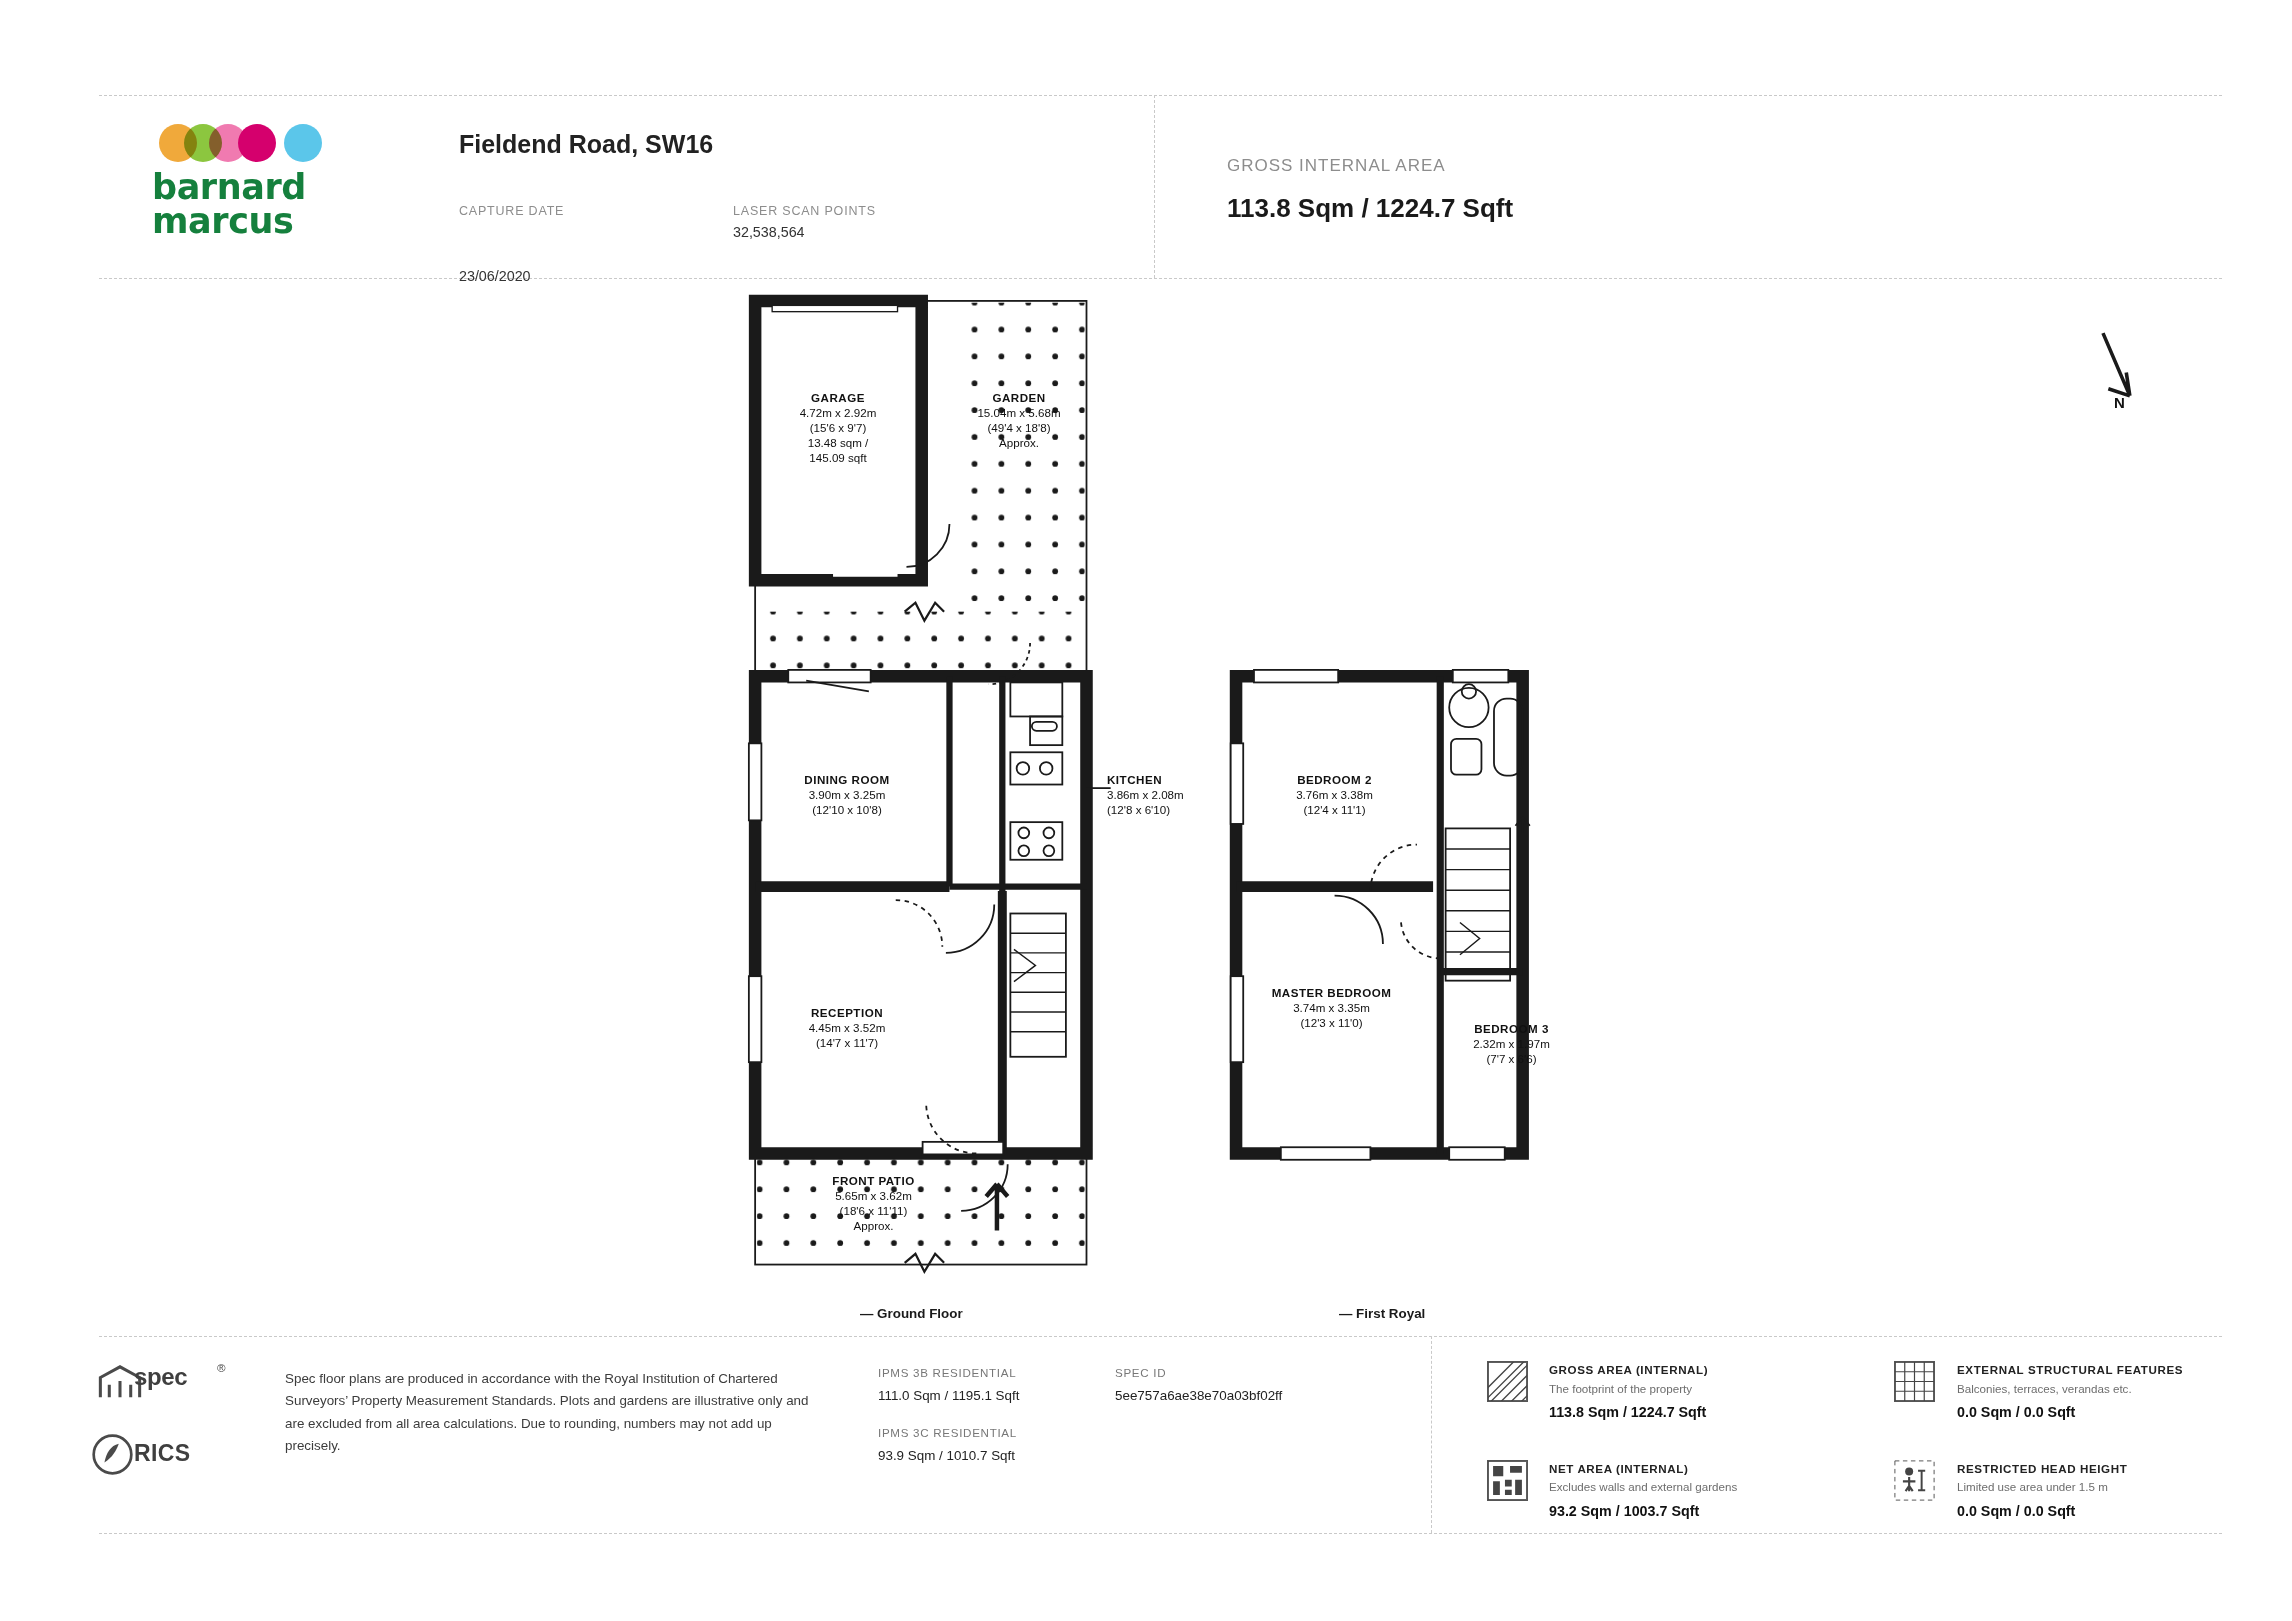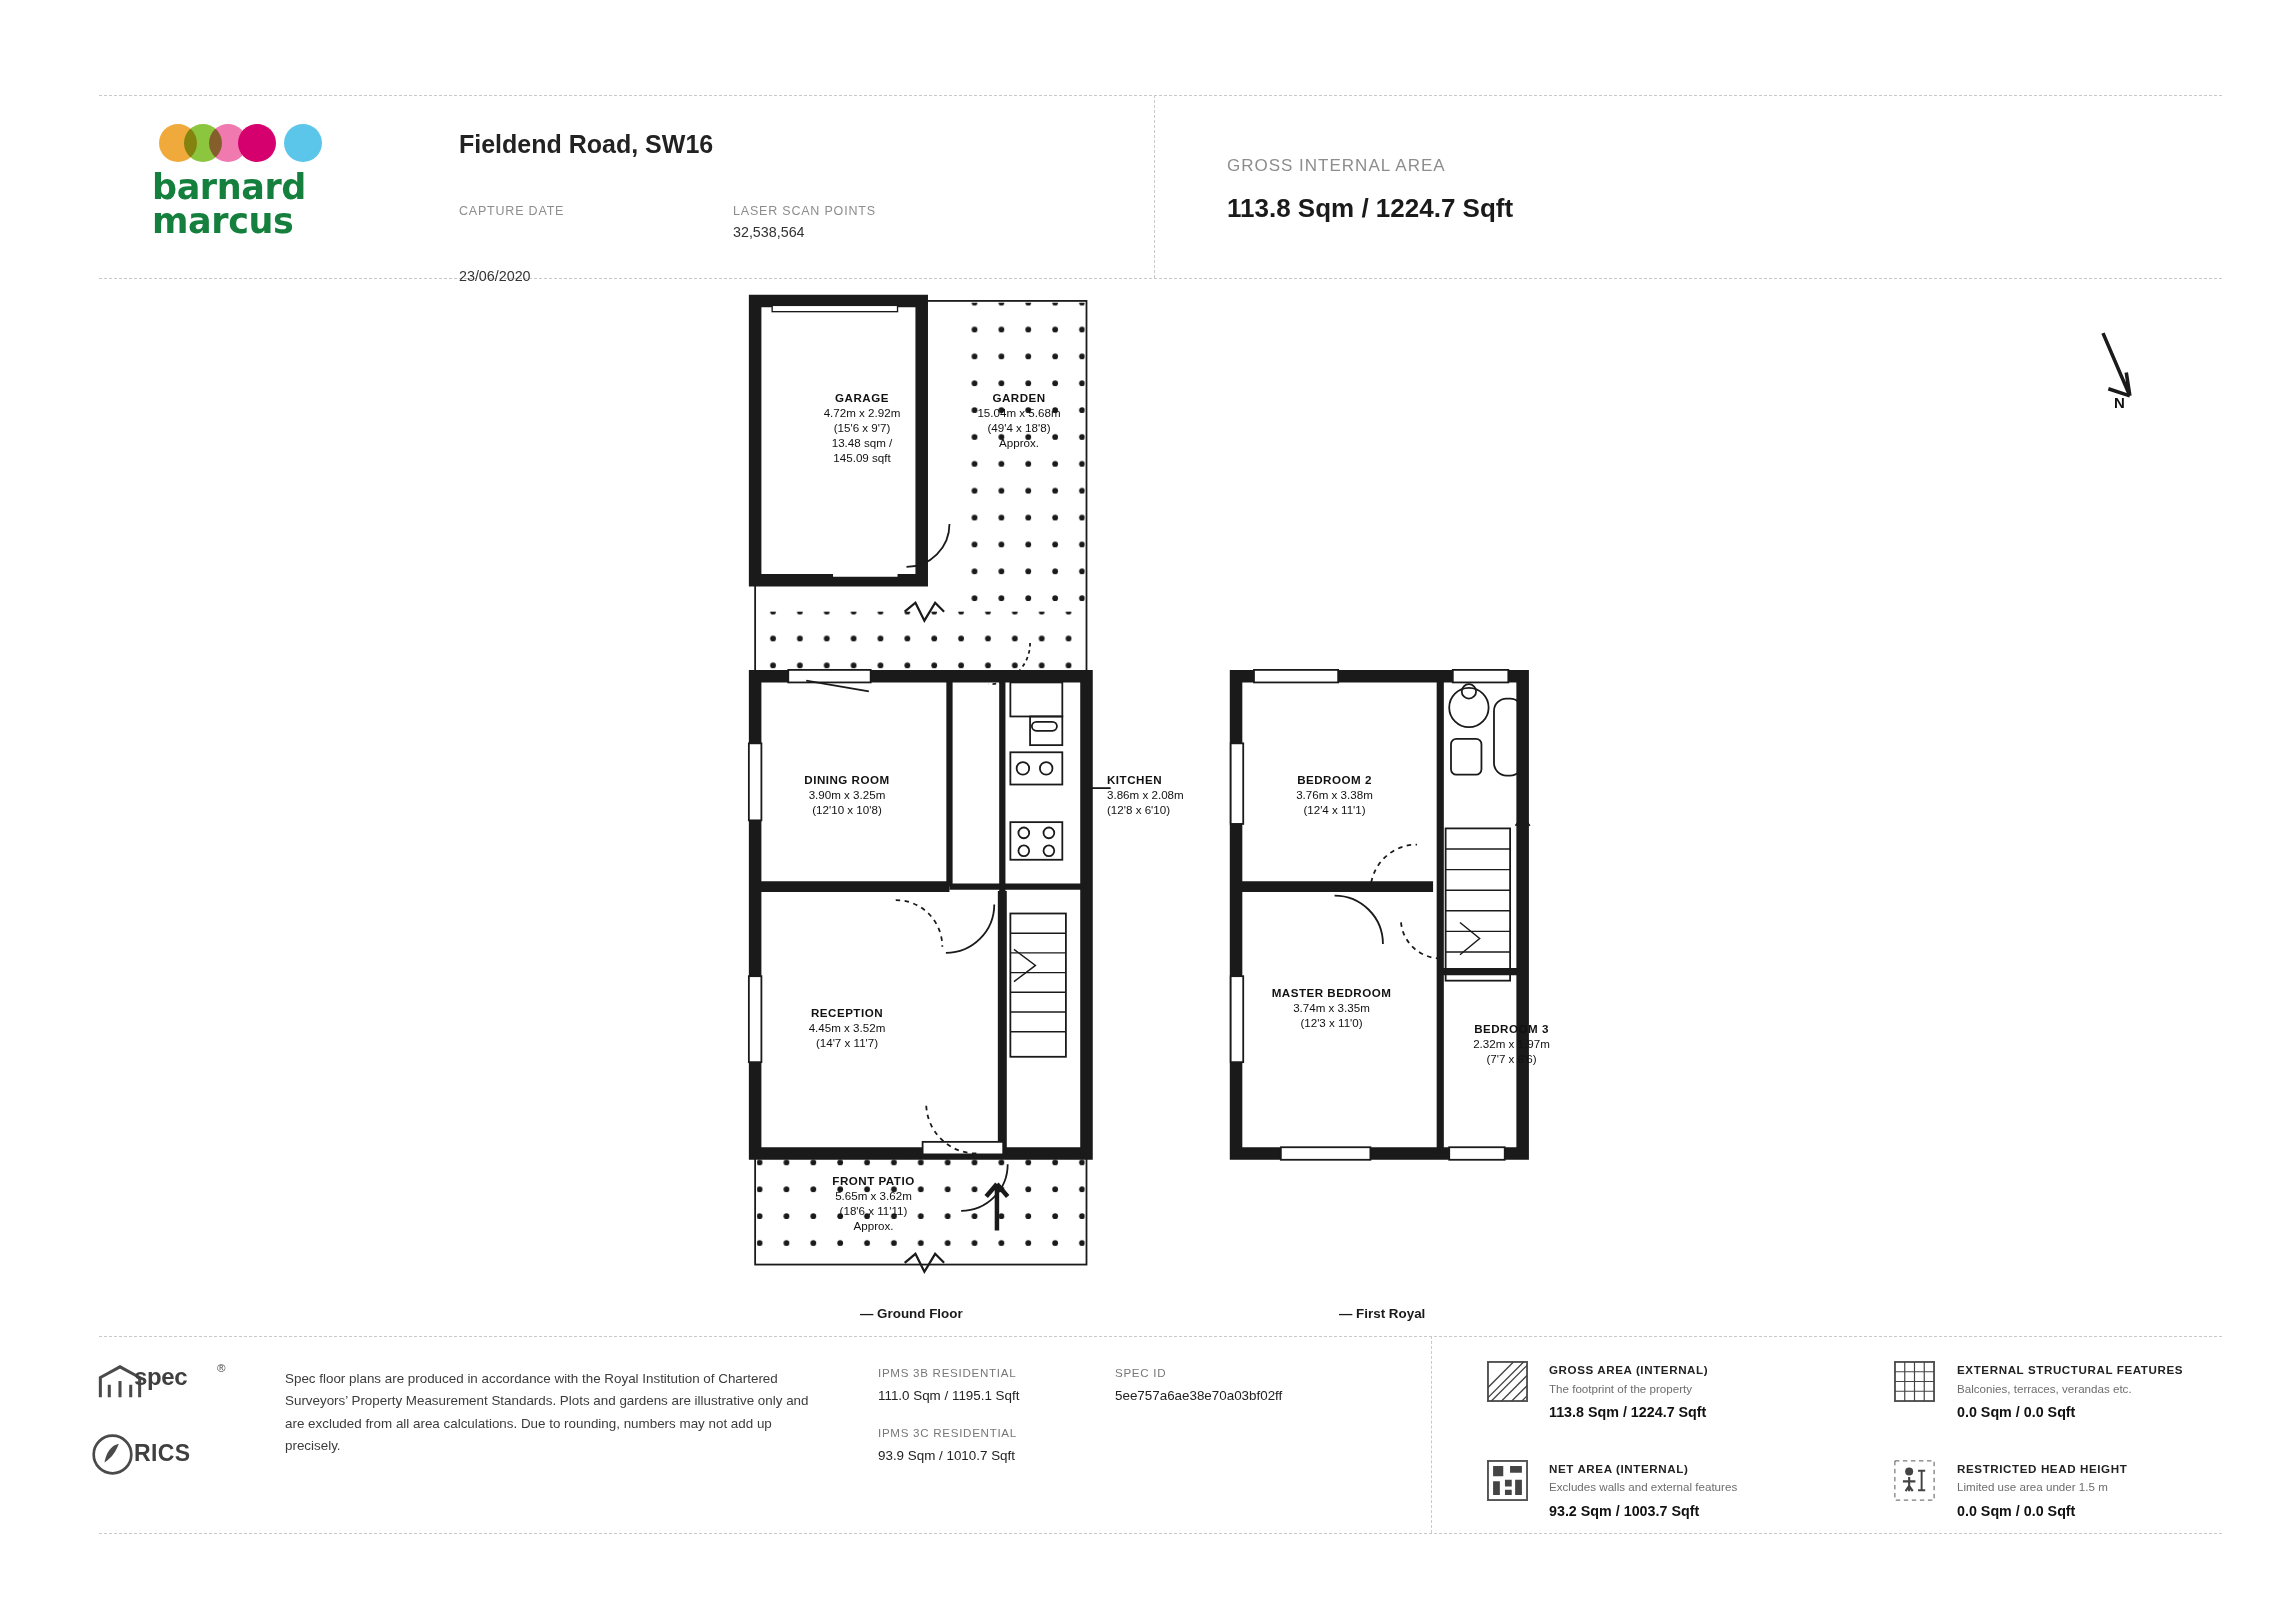--- a/index.html
+++ b/index.html
@@ -314,21 +314,21 @@
     <rect x="1400" y="748" width="94" height="14" fill="#ffffff" stroke="#1a1a1a" stroke-width="2"></rect>
     <rect x="1622" y="748" width="62" height="14" fill="#ffffff" stroke="#1a1a1a" stroke-width="2"></rect>
     <rect x="1430" y="1281" width="100" height="14" fill="#ffffff" stroke="#1a1a1a" stroke-width="2"></rect>
     <rect x="1618" y="1281" width="62" height="14" fill="#ffffff" stroke="#1a1a1a" stroke-width="2"></rect>
 
     <path d="M2348 372 l30 70 m0 0 l-4 -26 m4 26 l-24 -8" fill="none" stroke="#1a1a1a" stroke-width="4"></path>
   </svg>
 
   <div class="compass-n">N</div>
 
-  <div class="room-label" style="left:763px; top:390px; width:150px;padding-left:24px;">
+  <div class="room-label" style="left:763px; top:390px; width:150px;">
     <div class="nm">GARAGE</div>
     <div>4.72m x 2.92m</div>
     <div>(15'6 x 9'7)</div>
     <div>13.48 sqm /</div>
     <div>145.09 sqft</div>
   </div>
 
   <div class="room-label" style="left:940px; top:390px; width:158px;">
     <div class="nm">GARDEN</div>
     <div>15.04m x 5.68m</div>
@@ -411,21 +411,21 @@
   </svg>
   <div class="legend-title" style="left:1549px; top:1363px;">GROSS AREA (INTERNAL)</div>
   <div class="legend-sub" style="left:1549px; top:1382px;">The footprint of the property</div>
   <div class="legend-val" style="left:1549px; top:1404px;">113.8 Sqm / 1224.7 Sqft</div>
 
   <svg class="swatch" style="left:1487px; top:1460px;" viewBox="0 0 46 46">
     <rect x="0.5" y="0.5" width="45" height="45" fill="#fff" stroke="#444"></rect>
     <path d="M6 6 h12 v12 h-12z M26 6 h14 v8 h-14z M6 24 h8 v16 h-8z M20 22 h8 v8 h-8z M32 22 h8 v18 h-8z M20 34 h8 v6 h-8z" fill="#444"></path>
   </svg>
   <div class="legend-title" style="left:1549px; top:1462px;">NET AREA (INTERNAL)</div>
-  <div class="legend-sub" style="left:1549px; top:1480px;">Excludes walls and external features</div>
+  <div class="legend-sub" style="left:1549px; top:1480px;">Excludes walls and external gardens</div>
   <div class="legend-val" style="left:1549px; top:1503px;text-align:right;">93.2 Sqm / 1003.7 Sqft</div>
 
   <svg class="swatch" style="left:1894px; top:1361px;" viewBox="0 0 46 46">
     <rect x="0.5" y="0.5" width="45" height="45" fill="#fff" stroke="#444"></rect>
     <path d="M11.5 0 V46 M23 0 V46 M34.5 0 V46 M0 11.5 H46 M0 23 H46 M0 34.5 H46" stroke="#444" stroke-width="1.4"></path>
   </svg>
   <div class="legend-title" style="left:1957px; top:1363px;">EXTERNAL STRUCTURAL FEATURES</div>
   <div class="legend-sub" style="left:1957px; top:1382px;">Balconies, terraces, verandas etc.</div>
   <div class="legend-val" style="left:1957px; top:1404px;">0.0 Sqm / 0.0 Sqft</div>
 

